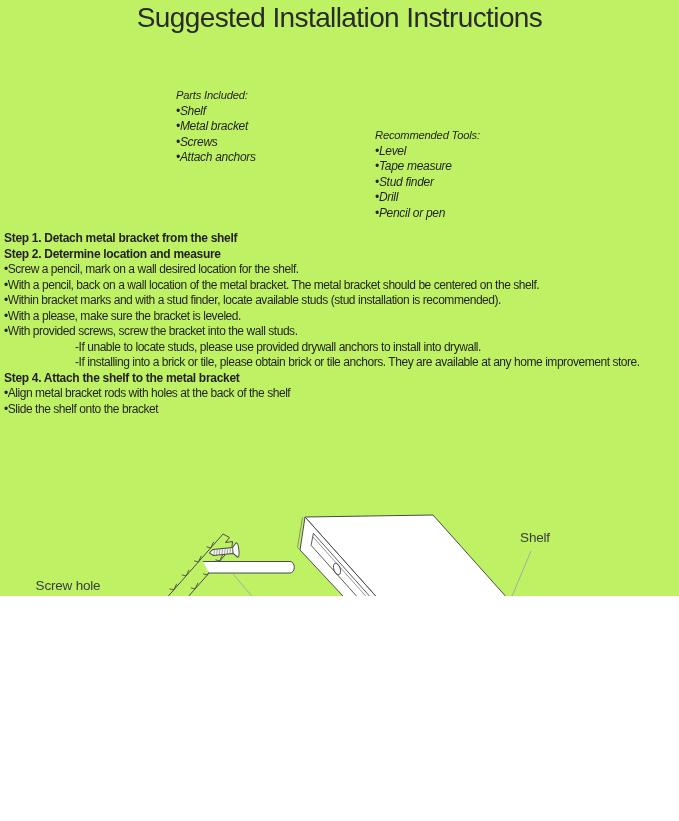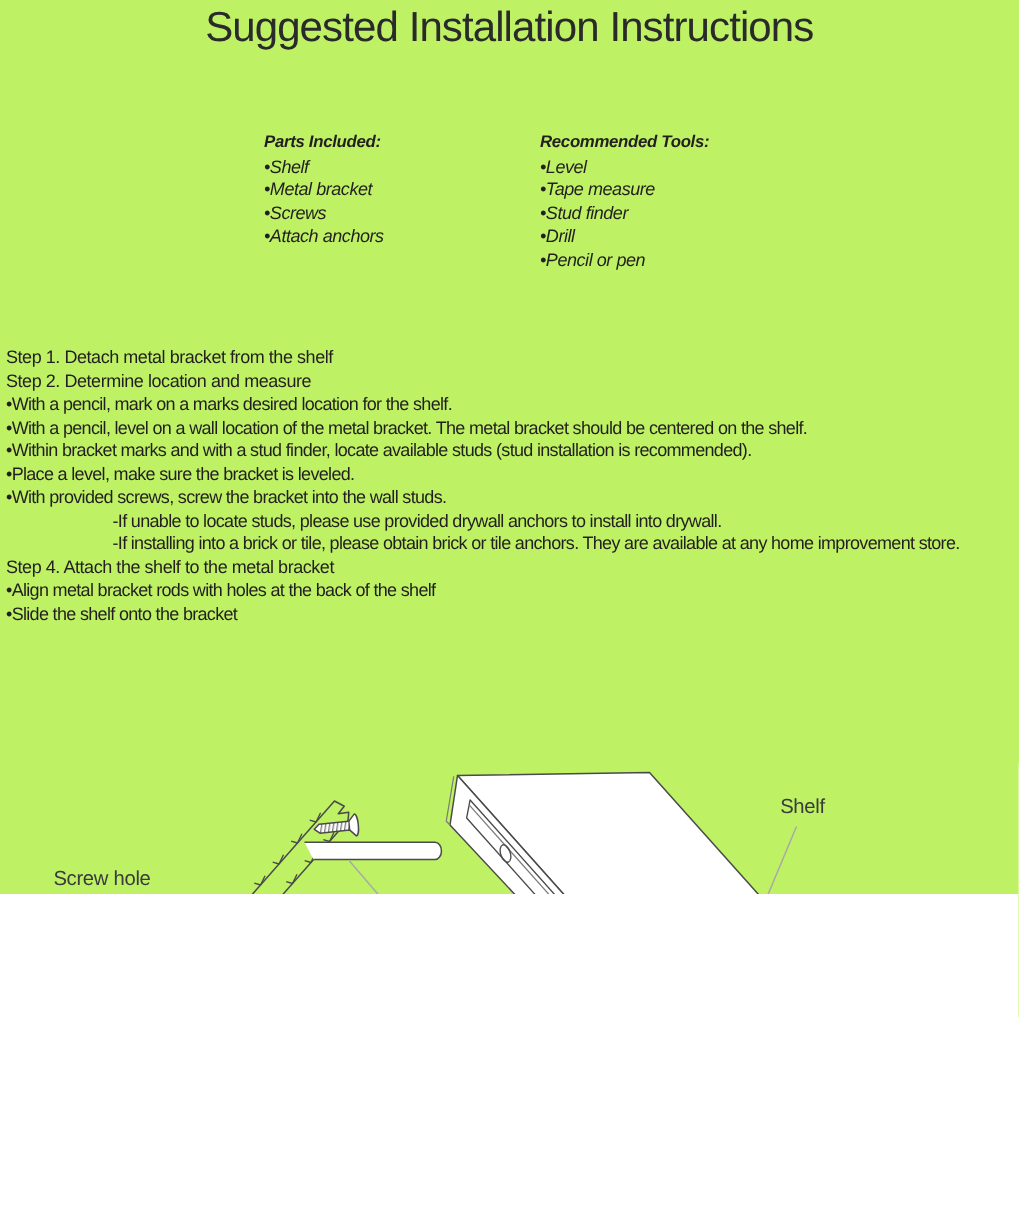--- a/index.html
+++ b/index.html
@@ -6,26 +6,26 @@
   .page{
     position:relative;width:679px;height:596px;background:#bef264;overflow:hidden;
     font-family:"Liberation Sans",sans-serif;color:#231f20;padding-left:16px;
   }
   .title{
     position:absolute;top:2px;left:0;width:679px;margin:0;
     font-size:28px;font-weight:400;letter-spacing:-0.6px;text-align:center;color:#2a2a2a;
   }
   .list-col{position:absolute;top:88px;}
   .list-col.parts{left:176px;}
-  .list-col.tools{left:360px;}
-  .list-head{font-size:11.2px;font-weight:700;font-style:italic;letter-spacing:-0.2px;height:15.6px;line-height:15.6px;white-space:nowrap;}
+  .list-col.tools{left:375px;margin-top:40px;}
+  .list-head{font-size:11.2px;font-weight:400;font-style:italic;letter-spacing:-0.2px;height:15.6px;line-height:15.6px;white-space:nowrap;}
   .list-item{font-size:12px;letter-spacing:-0.3px;height:15.6px;line-height:15.6px;white-space:nowrap;font-style:italic;}
   .steps{position:absolute;left:4px;top:231px;font-size:12px;letter-spacing:-0.45px;}
   .s-line{height:15.55px;line-height:15.55px;white-space:nowrap;}
-  .s-head{font-weight:400;letter-spacing:-0.3px;}
+  .s-head{font-weight:700;letter-spacing:-0.3px;}
   .s-indent{padding-left:71px;}
   .diagram{position:absolute;left:0;top:490px;width:679px;height:331px;}
   
   .oline{fill:none;stroke:#4a4a4a;stroke-width:1;stroke-linejoin:round;}
   .wfill{fill:#ffffff;stroke:#4a4a4a;stroke-width:1;stroke-linejoin:round;}
   .wocc{fill:#ffffff;stroke:none;}
   .thin{fill:none;stroke:#7a7a7a;stroke-width:0.8;}
   .leader{fill:none;stroke:#a9a9a9;stroke-width:1;}
   .mag{fill:#ffffff;stroke:#8c8c8c;stroke-width:1;}
   .lbl{font-family:"Liberation Sans",sans-serif;font-size:13.5px;fill:#3b3b3b;letter-spacing:-0.2px;}
@@ -51,24 +51,24 @@
     <div class="list-item">•Level</div>
     <div class="list-item">•Tape measure</div>
     <div class="list-item">•Stud finder</div>
     <div class="list-item">•Drill</div>
     <div class="list-item">•Pencil or pen</div>
   </div>
 
   <div class="steps">
     <div class="s-line s-head">Step 1. Detach metal bracket from the shelf</div>
     <div class="s-line s-head">Step 2. Determine location and measure</div>
-    <div class="s-line">•With a pencil, mark on a marks desired location for the shelf.</div>
-    <div class="s-line">•With a pencil, level on a wall location of the metal bracket. The metal bracket should be centered on the shelf.</div>
+    <div class="s-line">•Screw a pencil, mark on a wall desired location for the shelf.</div>
+    <div class="s-line">•With a pencil, back on a wall location of the metal bracket. The metal bracket should be centered on the shelf.</div>
     <div class="s-line">•Within bracket marks and with a stud finder, locate available studs (stud installation is recommended).</div>
-    <div class="s-line">•Place a level, make sure the bracket is leveled.</div>
+    <div class="s-line">•With a please, make sure the bracket is leveled.</div>
     <div class="s-line">•With provided screws, screw the bracket into the wall studs.</div>
     <div class="s-line s-indent">-If unable to locate studs, please use provided drywall anchors to install into drywall.</div>
     <div class="s-line s-indent">-If installing into a brick or tile, please obtain brick or tile anchors. They are available at any home improvement store.</div>
     <div class="s-line s-head">Step 4. Attach the shelf to the metal bracket</div>
     <div class="s-line">•Align metal bracket rods with holes at the back of the shelf</div>
     <div class="s-line">•Slide the shelf onto the bracket</div>
   </div>
 
   <svg class="diagram" viewBox="0 0 679 331">
     <defs>

